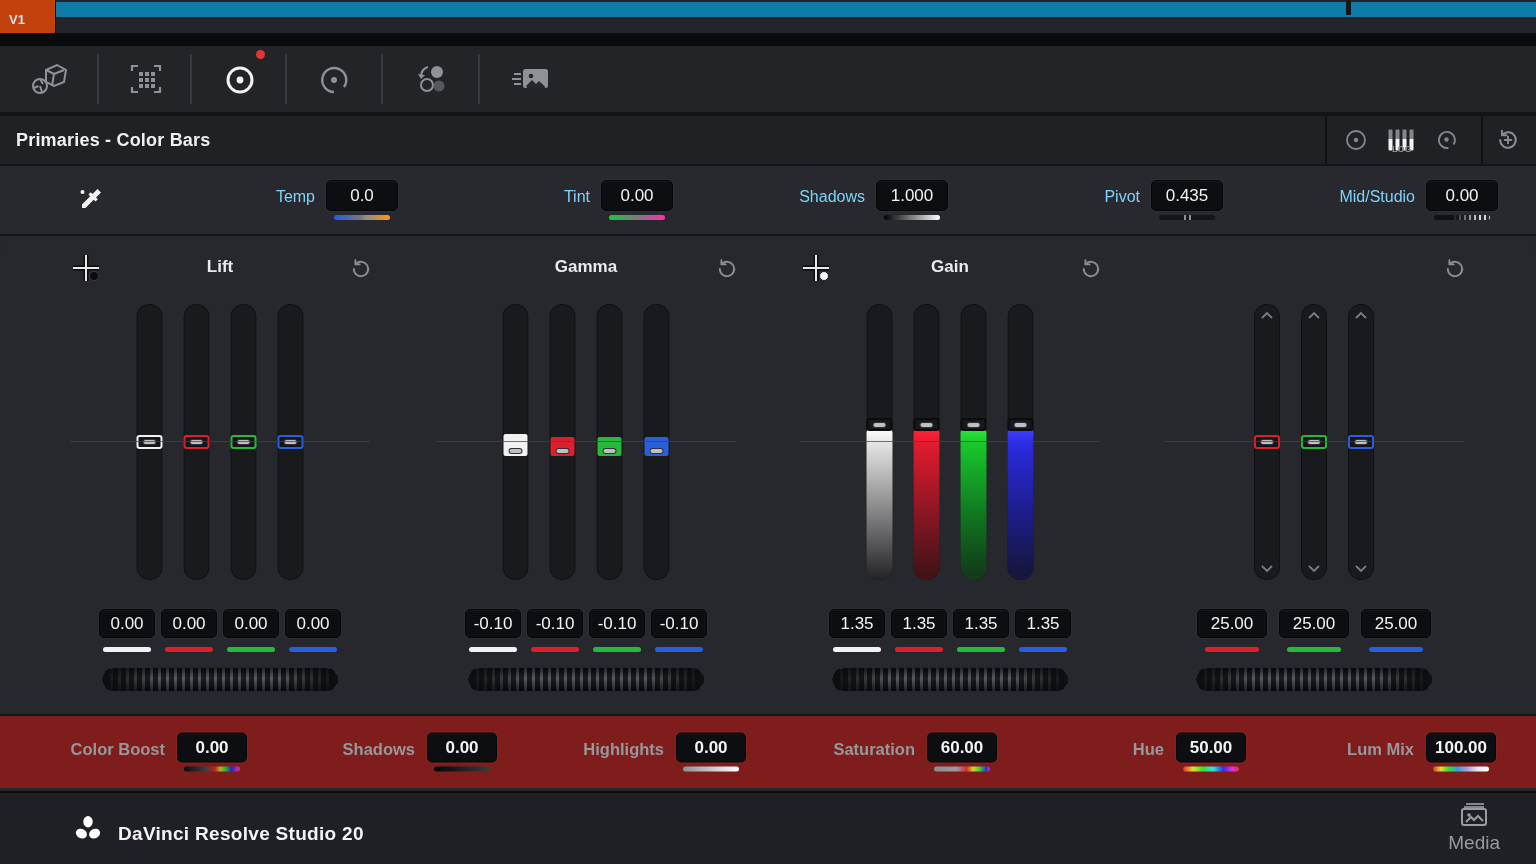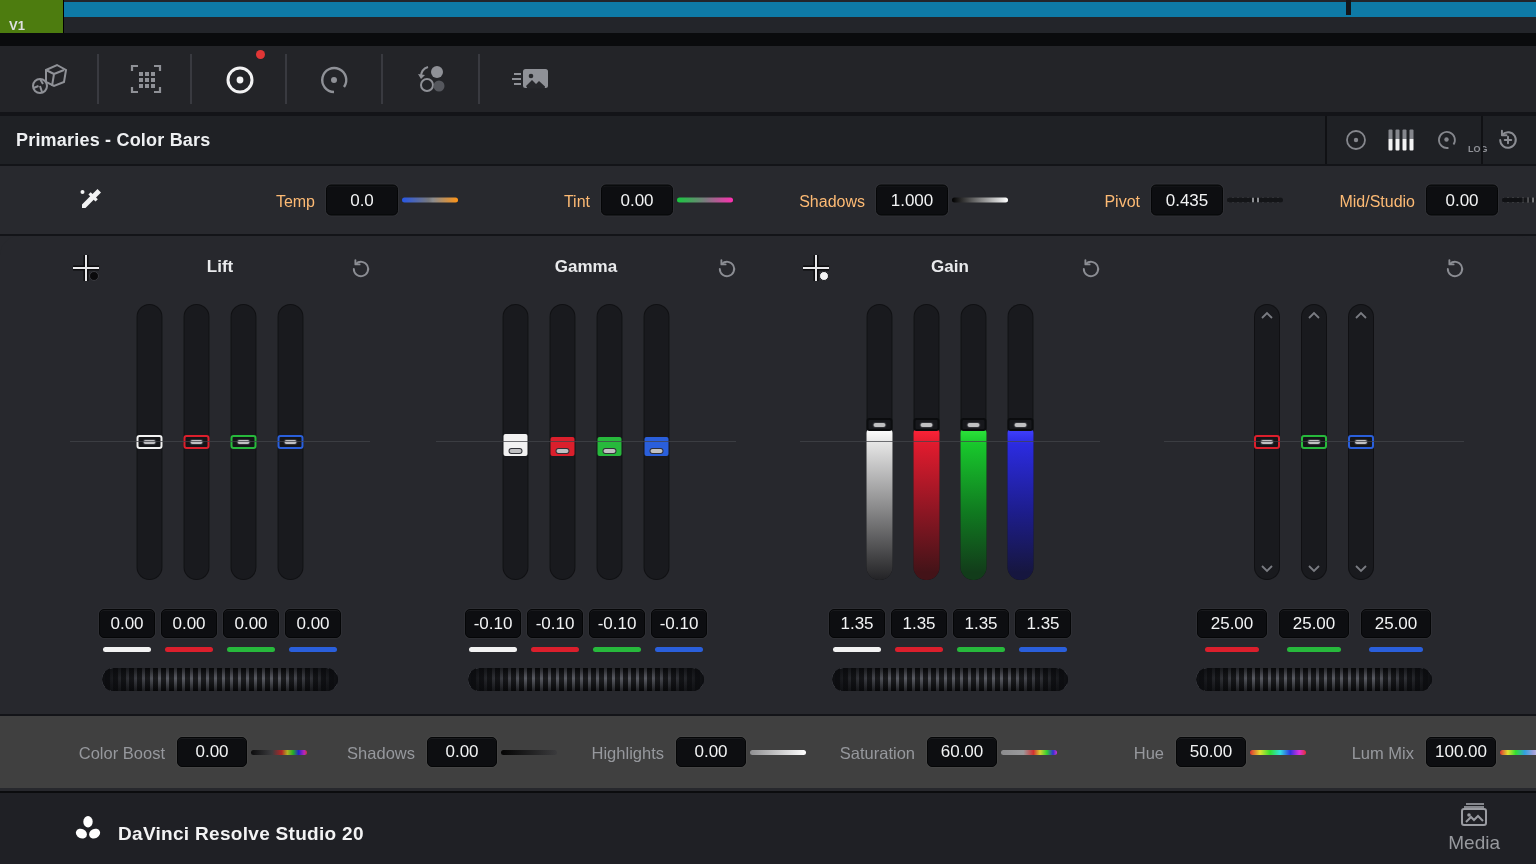--- a/index.html
+++ b/index.html
@@ -2,23 +2,23 @@
 <html><head>
 <meta charset="utf-8">
 <style>
   * { margin:0; padding:0; box-sizing:border-box; }
   html,body { background:#000; }
   body { font-family:"Liberation Sans","DejaVu Sans",sans-serif; }
   #stage { position:relative; width:1536px; height:864px; background:#27282d; overflow:hidden; }
 
   
   .topstrip { position:absolute; left:0; top:0; width:1536px; height:33px; background:#23252a; }
-  .v1tab { position:absolute; left:0; top:0; width:64px; height:33px; background:#4d7c0f;
+  .v1tab { position:absolute; left:0; top:0; width:56px; height:33px; background:#c2410c;
            border-right:1px solid #000; color:#dfe0e2; font-size:13px; font-weight:700;
-           padding:18px 0 0 9px; }
+           padding:12px 0 0 9px; }
   .tealbar { position:absolute; left:52px; top:2px; right:0; height:15px; background:#0e7aa6; }
   .tealgap { position:absolute; left:1346px; top:0; width:5px; height:15px; background:#14161a; }
   .topgap { position:absolute; left:0; top:33px; width:1536px; height:13px; background:#0a0b0d; }
 
   
   .toolbar { position:absolute; left:0; top:46px; width:1536px; height:66px; background:#232428; }
   .tb-icon { position:absolute; top:50%; transform:translate(-50%,-50%); display:flex;
              align-items:center; justify-content:center; }
   .tb-sep { position:absolute; top:8px; width:2px; height:50px; background:#393a40; }
   .badge-dot { position:absolute; left:256px; top:4px; width:9px; height:9px; border-radius:50%;
@@ -35,22 +35,22 @@
   .hd-sep { position:absolute; top:0; width:2px; height:48px; background:#101114; }
   .bars-ic { display:flex; gap:3px; align-items:flex-end; }
   .bars-ic span { width:4px; height:21px; border-radius:1px;
                   background:linear-gradient(180deg,#85878d 0 45%,#f3f3f4 45%); }
   .wheel-svg { color:#85878d; }
 
   
   .adjrow { position:absolute; left:0; top:166px; width:1536px; height:68px; background:#28292e; }
   .agroup { position:absolute; top:50%; transform:translateY(-50%); }
   .agroup .lbl { position:absolute; right:calc(100% + 11px); top:8px; white-space:nowrap;
-                 color:#fdba74; font-size:16px; }
-  .stack { display:flex; flex-direction:row; align-items:center; gap:4px; }
+                 color:#7dd3fc; font-size:16px; }
+  .stack { display:flex; flex-direction:column; align-items:center; gap:4px; }
   .vbox { background:#0d0e11; border:1px solid #050607; border-radius:5px; color:#f2f3f4;
           font-size:17px; display:flex; align-items:center; justify-content:center;
           box-shadow:inset 0 1px 0 rgba(255,255,255,.05), 0 0 0 1px rgba(255,255,255,.03); }
   .vbox.adj { width:72px; height:31px; }
   .uline { height:5px; width:56px; border-radius:2.5px; }
   .ul-temp { background:linear-gradient(90deg,#2757e8 0%,#77787c 48%,#8a8b8e 55%,#ff9416 100%); }
   .ul-tint { background:linear-gradient(90deg,#17c93f 0%,#7a7b7e 50%,#ff2fb1 100%); }
   .ul-contrast { background:linear-gradient(90deg,#000 0%,#fff 100%); }
   .ul-pivot { background:linear-gradient(90deg,#141518 0 39%,rgba(20,21,24,0) 39% 61%,#141518 61% 100%),
               repeating-linear-gradient(90deg,#8e8f93 0 2px,#141518 2px 5px); }
@@ -102,21 +102,21 @@
   .chan-line { width:48px; height:5px; border-radius:2.5px; background:var(--ch); }
   .sec.offset .chan-line { width:54px; }
   .scrub { position:absolute; top:432px; left:50%; transform:translateX(-50%); width:236px; height:23px;
            border-radius:12px; overflow:hidden;
            background:repeating-linear-gradient(90deg,#50525a 0 3px,#101114 3px 8px); }
   .scrub::after { content:''; position:absolute; inset:0; border-radius:12px;
     background:linear-gradient(90deg,#0c0d10 0%,rgba(12,13,16,0) 24%,rgba(12,13,16,0) 76%,#0c0d10 100%),
                linear-gradient(180deg,rgba(0,0,0,.55),rgba(255,255,255,.05) 45%,rgba(0,0,0,.6)); }
 
   
-  .botrow { position:absolute; left:0; top:716px; width:1536px; height:72px; background:#404040; }
+  .botrow { position:absolute; left:0; top:716px; width:1536px; height:72px; background:#7f1d1d;font-weight:bold; }
   .bgroup { position:absolute; top:50%; transform:translateY(-50%); }
   .bgroup .lbl { position:absolute; right:calc(100% + 12px); top:7px; white-space:nowrap;
                  color:#96989d; font-size:16.5px; }
   .vbox.bot { width:70px; height:30px; }
   .ul-colorboost { background:linear-gradient(90deg,#0c0c0d 0%,#3c3c3f 38%,#b32424 55%,#b0b024 65%,#24b024 75%,#2424cc 85%,#bb24bb 95%,#c23a3a 100%); }
   .ul-shadows { background:linear-gradient(90deg,#040404 0%,#3b3b3d 100%); }
   .ul-highlights { background:linear-gradient(90deg,#909092 0%,#ffffff 100%); }
   .ul-saturation { background:linear-gradient(90deg,#8c8c8e 0%,#9a9a9c 40%,#d23131 58%,#d2d231 70%,#31d231 82%,#3131d2 93%,#d231d2 100%); }
   .ul-hue { background:linear-gradient(90deg,#e03131 0%,#e0e031 18%,#31e031 36%,#31e0e0 54%,#3131e0 72%,#e031e0 88%,#e03131 100%); }
   .ul-lummix { background:linear-gradient(90deg,#e03131 0%,#e0e031 14%,#31e031 28%,#31a0e0 44%,#a0a0da 60%,#e8e8ea 80%,#ffffff 100%); }
@@ -230,21 +230,21 @@
         <span></span>
         <span></span>
         <span></span>
     </div>
     <div class="hd-icon" style="left:1447px">
       <svg class="wheel-svg" width="26" height="26" viewBox="0 0 26 26">
         <path d="M19.5 17.5 a8 8 0 1 0 -5 3.3" fill="none" stroke="currentColor" stroke-width="1.8"></path>
         <circle cx="12.5" cy="12.5" r="2.2" fill="currentColor"></circle>
       </svg>
     </div>
-    <span class="log-label" style="left:1468px; top:28px; font-size:9px;">LOG</span>
+    <span class="log-label" style="left:1392px; top:28px; font-size:9px;">LOG</span>
     <div class="hd-sep" style="left:1481px"></div>
     <div class="hd-icon reset-all" style="left:1508px">
       <svg width="26" height="26" viewBox="0 0 24 24" style="color:#8b8d93">
         <path d="M19.2 12a7.2 7.2 0 1 1-2.1-5.1" fill="none" stroke="currentColor" stroke-width="1.8" stroke-linecap="round"></path>
         <path d="M17.6 3.4v4.2h-4.2" fill="none" stroke="currentColor" stroke-width="1.8" stroke-linecap="round" stroke-linejoin="round"></path>
         <path d="M12 9v6 M9 12h6" stroke="currentColor" stroke-width="1.8" stroke-linecap="round"></path>
       </svg>
     </div>
   </div>
   <div class="hline" style="top:164px;height:2px"></div>

